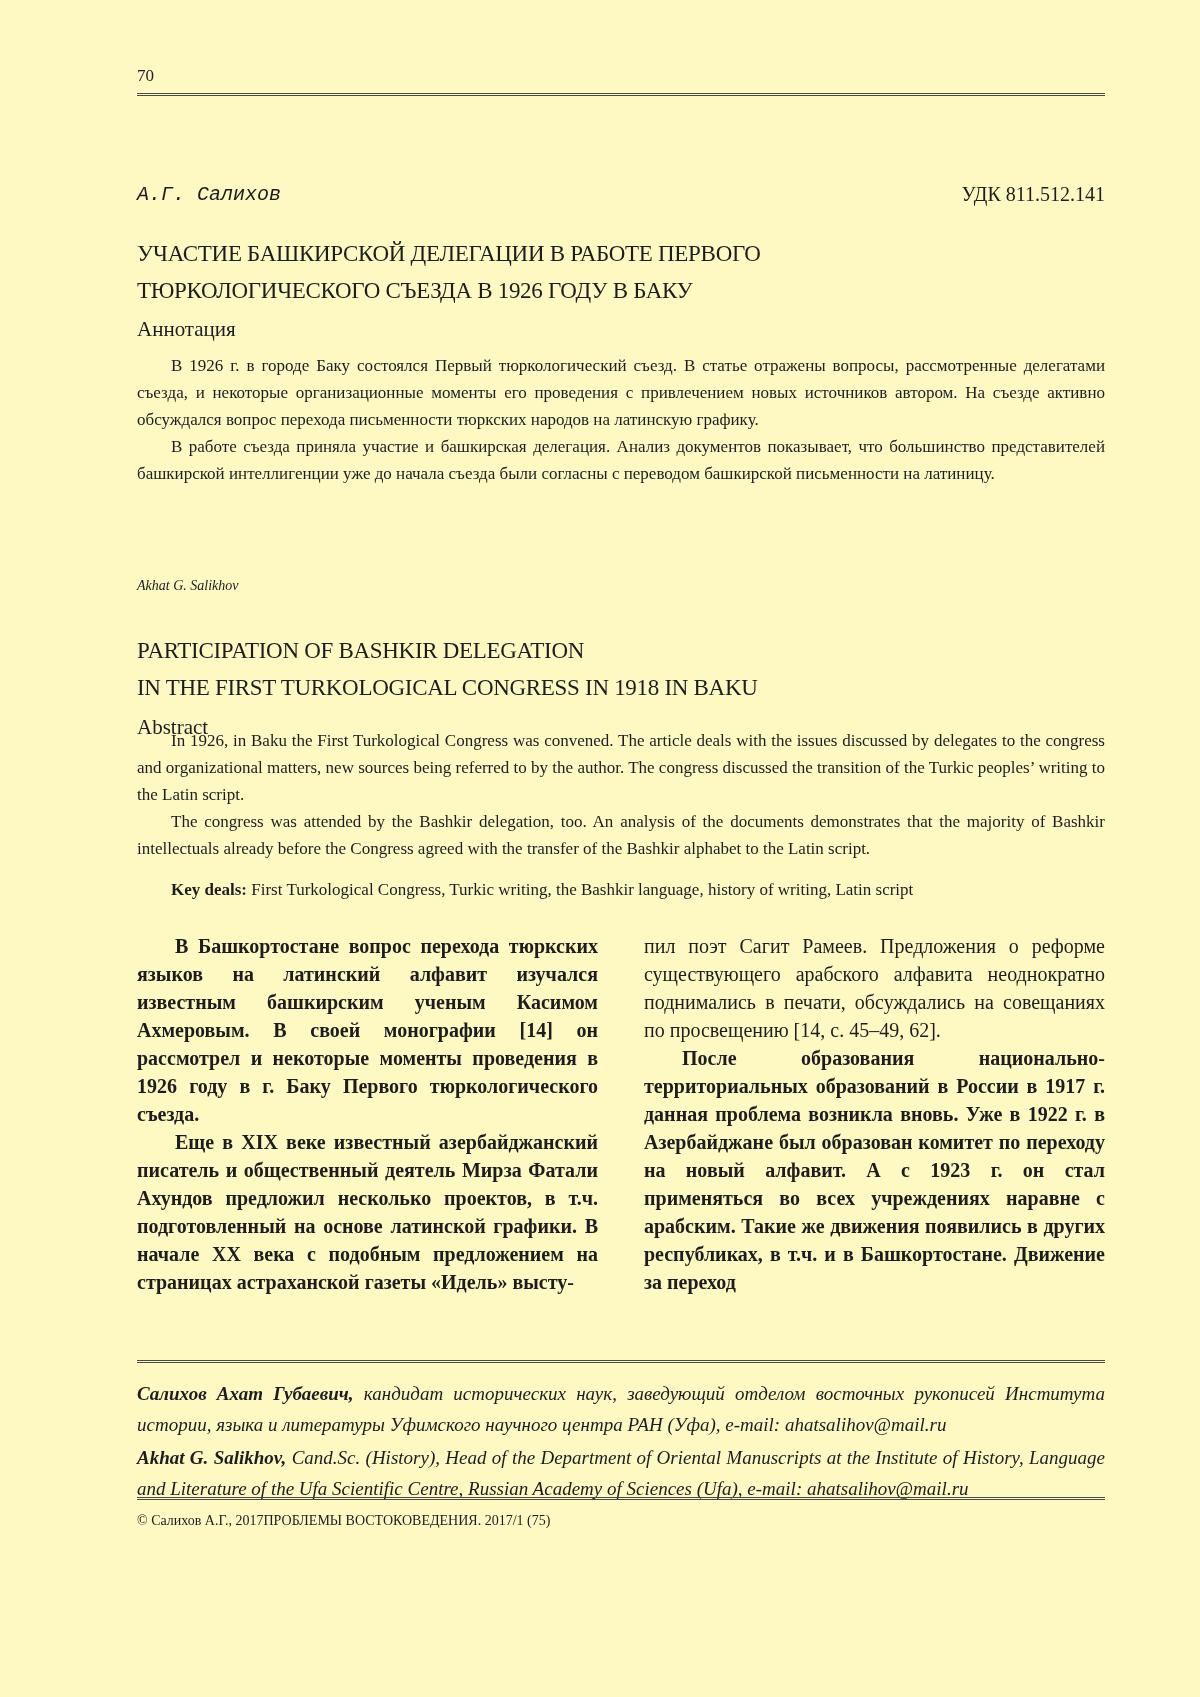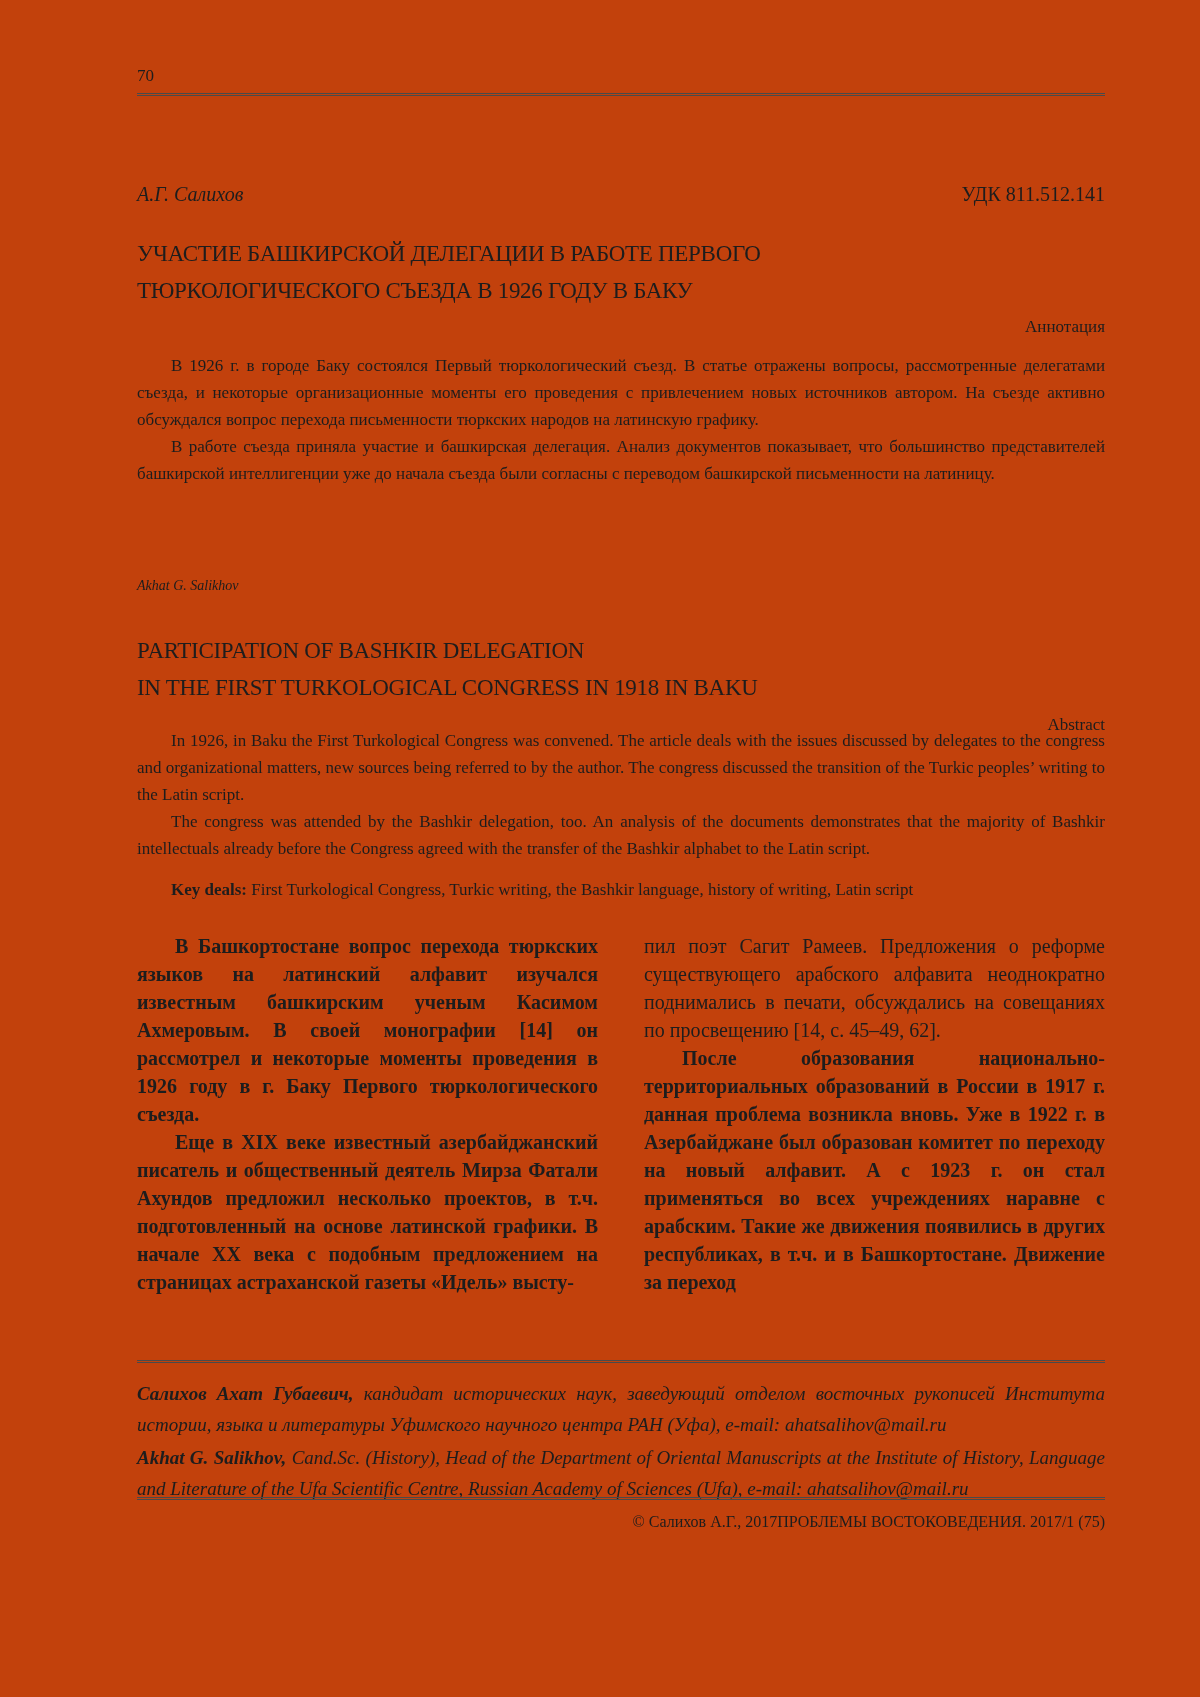--- a/index.html
+++ b/index.html
@@ -4,53 +4,53 @@
 <style>
   html, body {
     margin: 0;
     padding: 0;
     background: #ffffff;
   }
   .page {
     position: relative;
     width: 1200px;
     height: 1697px;
-    background: #c2410c;
+    background: #fef9c3;
     font-family: "Liberation Serif", "DejaVu Serif", serif;
     color: #1d1d1d;
     overflow: hidden;
   }
   .content-left { left: 137px; }
   .abs { position: absolute; }
   .rule {
     height: 0;
     border-top: 3px double #4a4a4a;
   }
   .page-num {
     font-size: 17px;
   }
   .byline {
     width: 968px;
     display: flex;
     justify-content: space-between;
     font-size: 20px;
   }
-  .author-ru { font-style: italic; }
+  .author-ru { font-style: italic; font-family: Liberation Mono, monospace; }
   .udc { font-style: normal; }
   .big-title {
     width: 968px;
     font-size: 23px;
     line-height: 37px;
     letter-spacing: -0.3px;
     white-space: pre-line;
   }
   .section-heading {
     width: 968px;
-    text-align: right;
-    font-size: 17px;
+    text-align: left;
+    font-size: 21px;
   }
   .abstract-block {
     width: 968px;
     font-size: 17px;
     line-height: 27px;
     text-align: justify;
   }
   .abstract-block p {
     margin: 0;
     text-indent: 34px;
@@ -84,22 +84,22 @@
     width: 968px;
     font-style: italic;
     font-size: 19px;
     line-height: 31px;
     text-align: justify;
   }
   .footer-bio b { font-weight: bold; }
   .bottom-line {
     width: 968px;
     display: flex;
-    justify-content: flex-end;
-    font-size: 16px;
+    justify-content: flex-start;
+    font-size: 14px;
   }
 </style>
 </head>
 <body>
 
 <div class="page">
 
   <div class="abs content-left page-num" style="top: 66px;">70</div>
 
   <div class="abs content-left rule" style="top: 93px; width: 968px;"></div>

